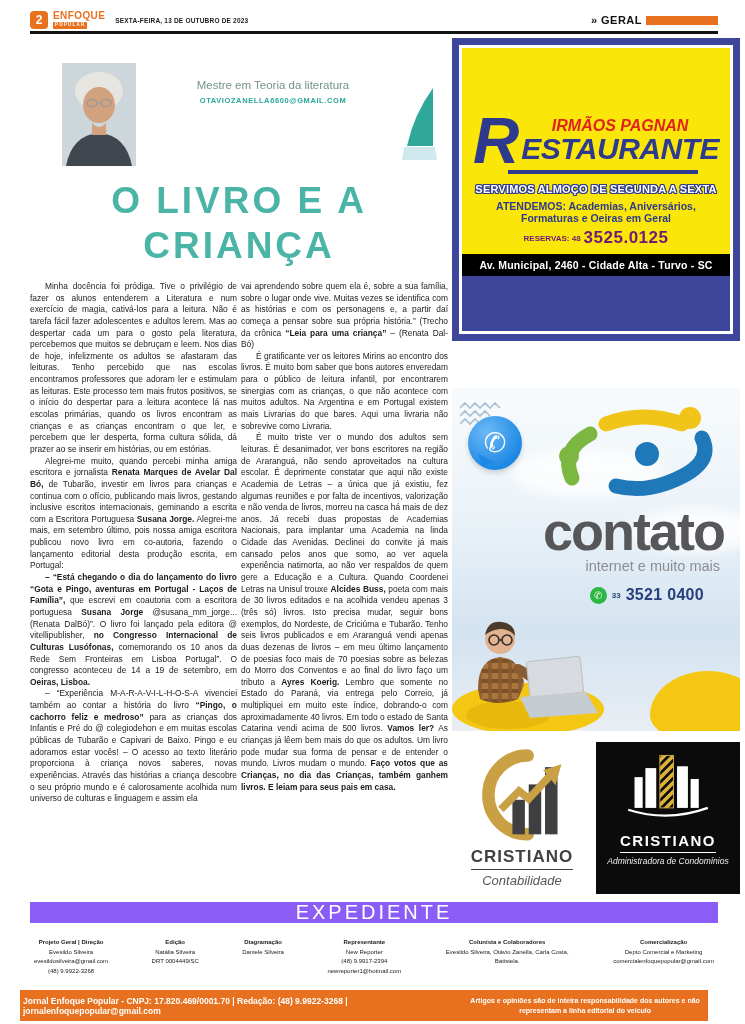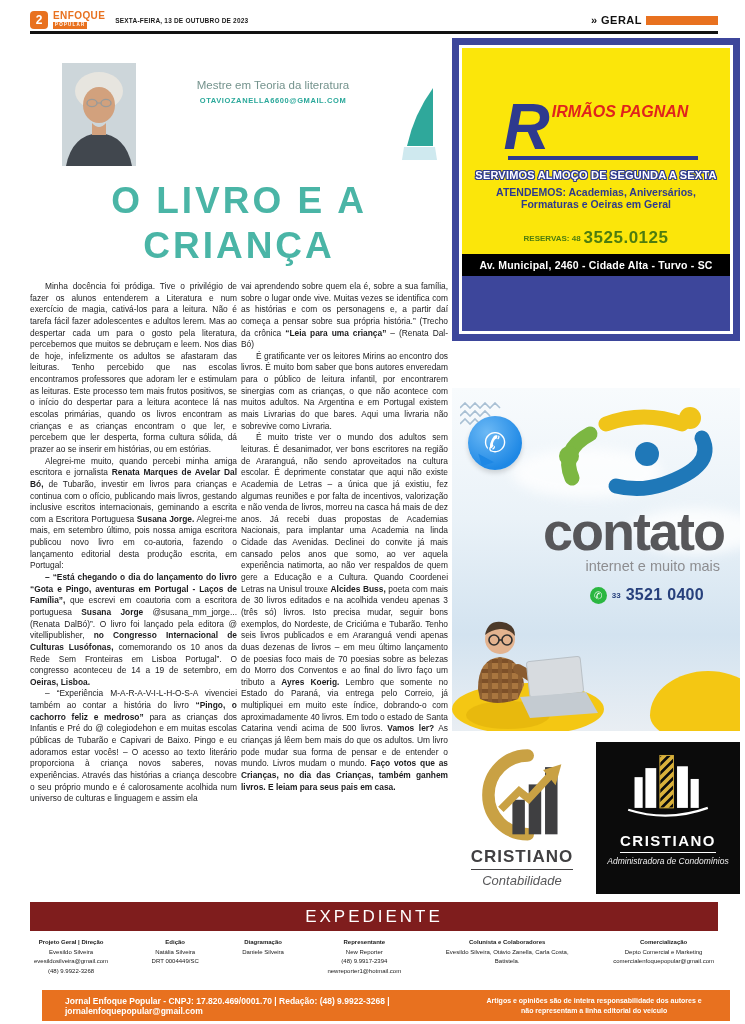--- a/index.html
+++ b/index.html
@@ -48,21 +48,21 @@
   .rest-logo{display:flex;align-items:flex-start;}
   .rest-r{font-style:italic;font-weight:800;color:#2e3a8e;font-size:64px;line-height:.76;}
   .rest-right{display:flex;flex-direction:column;align-items:center;margin-left:2px;}
   .rest-top{color:#e0231d;font-style:italic;font-weight:800;font-size:16px;}
   .rest-name{color:#2e3a8e;font-style:italic;font-weight:800;font-size:30px;line-height:.95;letter-spacing:-.5px;}
   .rest-underline{width:190px;height:4px;background:#2e3a8e;margin-top:4px;margin-left:14px;}
   .rest-tagline{margin-top:9px;font-size:11px;font-weight:800;color:#fff;letter-spacing:.2px;
      text-shadow:-1px -1px 0 #2e3a8e,1px -1px 0 #2e3a8e,-1px 1px 0 #2e3a8e,1px 1px 0 #2e3a8e,
                  0 -1px 0 #2e3a8e,0 1px 0 #2e3a8e,-1px 0 0 #2e3a8e,1px 0 0 #2e3a8e;}
   .rest-services{color:#2e3a8e;font-weight:800;font-size:10.5px;text-align:center;margin-top:5px;line-height:1.2;}
-  .rest-reservas{margin-top:17px;display:flex;align-items:center;gap:3px;color:#4d7c0f;}
+  .rest-reservas{margin-top:3px;display:flex;align-items:center;gap:3px;color:#701a75;}
   .rest-reservas-label{font-size:8px;font-weight:700;}
   .rest-phone{font-size:17px;font-weight:800;letter-spacing:.5px;}
   .rest-address{background:#000000;color:#fff;font-weight:700;font-size:10.5px;height:22px;
                 display:flex;align-items:center;justify-content:center;letter-spacing:.2px;}
   .rest-bottom{flex:1;background:#3d469b;}
 
   
   .ad-contato{position:absolute;left:452px;top:388px;width:288px;height:343px;overflow:hidden;
       background:linear-gradient(180deg,#f8fbfd 0%,#eaf2f8 38%,#d3e3f0 72%,#e9eef3 100%);}
   .cloud{position:absolute;background:#fff;border-radius:50%;filter:blur(6px);opacity:.8;}
@@ -92,27 +92,27 @@
   .contab-name{font-size:17px;font-weight:800;color:#414042;letter-spacing:1px;
                border-bottom:1.5px solid #414042;padding-bottom:2px;margin-top:1px;}
   .contab-sub{font-style:italic;font-size:13px;color:#58585a;margin-top:3px;}
   .ad-cond{position:absolute;left:596px;top:742px;width:144px;height:152px;background:#0b0b0b;
            display:flex;flex-direction:column;align-items:center;padding-top:8px;box-sizing:border-box;}
   .cond-name{font-size:15px;font-weight:800;color:#fff;letter-spacing:1.5px;border-bottom:1px solid #fff;
              padding-bottom:3px;margin-top:2px;}
   .cond-sub{font-style:italic;font-size:8.5px;color:#eee;margin-top:3px;}
 
   
-  .expediente-bar{position:absolute;left:30px;top:902px;width:688px;height:29px;background:#7f1d1d;
-      display:flex;align-items:center;justify-content:center;color:#fff;font-size:17px;letter-spacing:3px;}
+  .expediente-bar{position:absolute;left:30px;top:902px;width:688px;height:21px;background:#8b5cf6;
+      display:flex;align-items:center;justify-content:center;color:#fff;font-size:20px;letter-spacing:3px;}
   .expediente-cols{position:absolute;left:34px;top:938px;width:680px;display:flex;justify-content:space-between;}
   .exp-col{text-align:center;font-size:6px;line-height:1.6;color:#1a1a1a;max-width:125px;}
   .exp-col .hd{font-weight:bold;}
-  .footer-bar{position:absolute;left:42px;top:990px;width:688px;height:31px;background:#e8711f;
-      display:flex;align-items:center;justify-content:space-between;padding:0 23px;box-sizing:border-box;color:#fff;}
+  .footer-bar{position:absolute;left:20px;top:990px;width:688px;height:31px;background:#e8711f;
+      display:flex;align-items:center;justify-content:space-between;padding:0 3px;box-sizing:border-box;color:#fff;}
   .footer-left{font-size:8.5px;font-weight:600;}
   .footer-right{font-size:7px;line-height:1.35;text-align:center;width:252px;font-weight:600;}
 </style>
 </head>
 <body>
 
 <div class="page">
 
   <div class="header">
     <div class="pagenum">2</div>
@@ -172,20 +172,21 @@
       </div>
   </div>
 
   <div class="ad-restaurant">
     <div class="rest-inner">
       <div class="rest-yellow">
         <div class="rest-logo">
           <span class="rest-r">R</span>
           <span class="rest-right">
             <span class="rest-top">IRMÃOS PAGNAN</span>
+            <span class="rest-name">ESTAURANTE</span>
           </span>
         </div>
         <div class="rest-underline"></div>
         <div class="rest-tagline">SERVIMOS ALMOÇO DE SEGUNDA A SEXTA</div>
         <div class="rest-services">
           <div>ATENDEMOS: Academias, Aniversários,</div>
           <div>Formaturas e Oeiras em Geral</div>
         </div>
         <div class="rest-reservas">
           <span class="rest-reservas-label">RESERVAS: 48</span>

